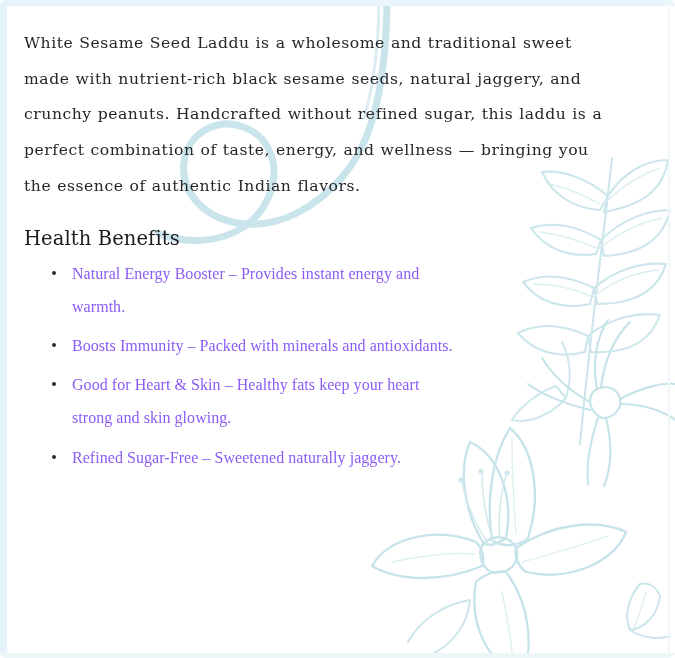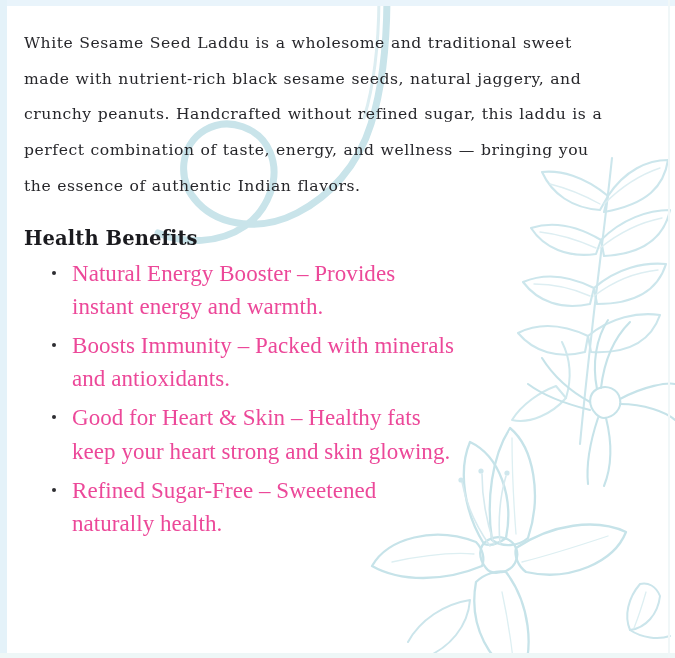--- a/index.html
+++ b/index.html
@@ -11,20 +11,21 @@
     font-family: "DejaVu Serif", serif;
   }
 
   #page {
     position: relative;
     width: 675px;
     height: 658px;
     overflow: hidden;
     background: #ffffff;
     box-sizing: border-box;
+    border-radius: 6px;
   }
 
   
   .edge-top {
     position: absolute;
     top: 0; left: 0;
     width: 675px; height: 6px;
     background: #e9f4fb;
     z-index: 1;
   }
@@ -73,41 +74,41 @@
     line-height: 35.7px;
     letter-spacing: 0.55px;
     color: #26262a;
     max-width: 580px;
     word-spacing: 0.5px;
   }
 
   .section-heading {
     margin: 20px 0 4px 0;
     font-family: "DejaVu Serif", serif;
-    font-weight: bold;
+    font-weight: normal;
     font-size: 19.5px;
     line-height: 28px;
     letter-spacing: 0.1px;
     color: #1b1b1f;
   }
 
   ul.benefits {
     margin: 4px 0 0 0;
     padding: 0 0 0 28px;
     list-style: none;
   }
   ul.benefits > li {
     position: relative;
     margin: 0 0 6px 0;
     padding: 0 0 0 20px;
     font-family: "Liberation Serif", "DejaVu Serif", serif;
-    font-size: 23px;
+    font-size: 16px;
     line-height: 33.2px;
     letter-spacing: 0.05px;
-    color: #ec4899;
+    color: #8b5cf6;
     max-width: 390px;
   }
   ul.benefits > li::before {
     content: "";
     position: absolute;
     left: 0;
     top: 14px;
     width: 4px;
     height: 4px;
     border-radius: 50%;
@@ -226,17 +227,17 @@
   <div class="content">
 
     <p class="intro">White Sesame Seed Laddu is a wholesome and traditional sweet made with nutrient-rich black sesame seeds, natural jaggery, and crunchy peanuts. Handcrafted without refined sugar, this laddu is a perfect combination of taste, energy, and wellness — bringing you the essence of authentic Indian flavors.</p>
 
     <h2 class="section-heading">Health Benefits</h2>
 
     <ul class="benefits">
       <li>Natural Energy Booster – Provides instant energy and warmth.</li>
       <li>Boosts Immunity – Packed with minerals and antioxidants.</li>
       <li>Good for Heart &amp; Skin – Healthy fats keep your heart strong and skin glowing.</li>
-      <li>Refined Sugar-Free – Sweetened naturally health.</li>
+      <li>Refined Sugar-Free – Sweetened naturally jaggery.</li>
     </ul>
 
   </div>
 </div>
 
 </body></html>

